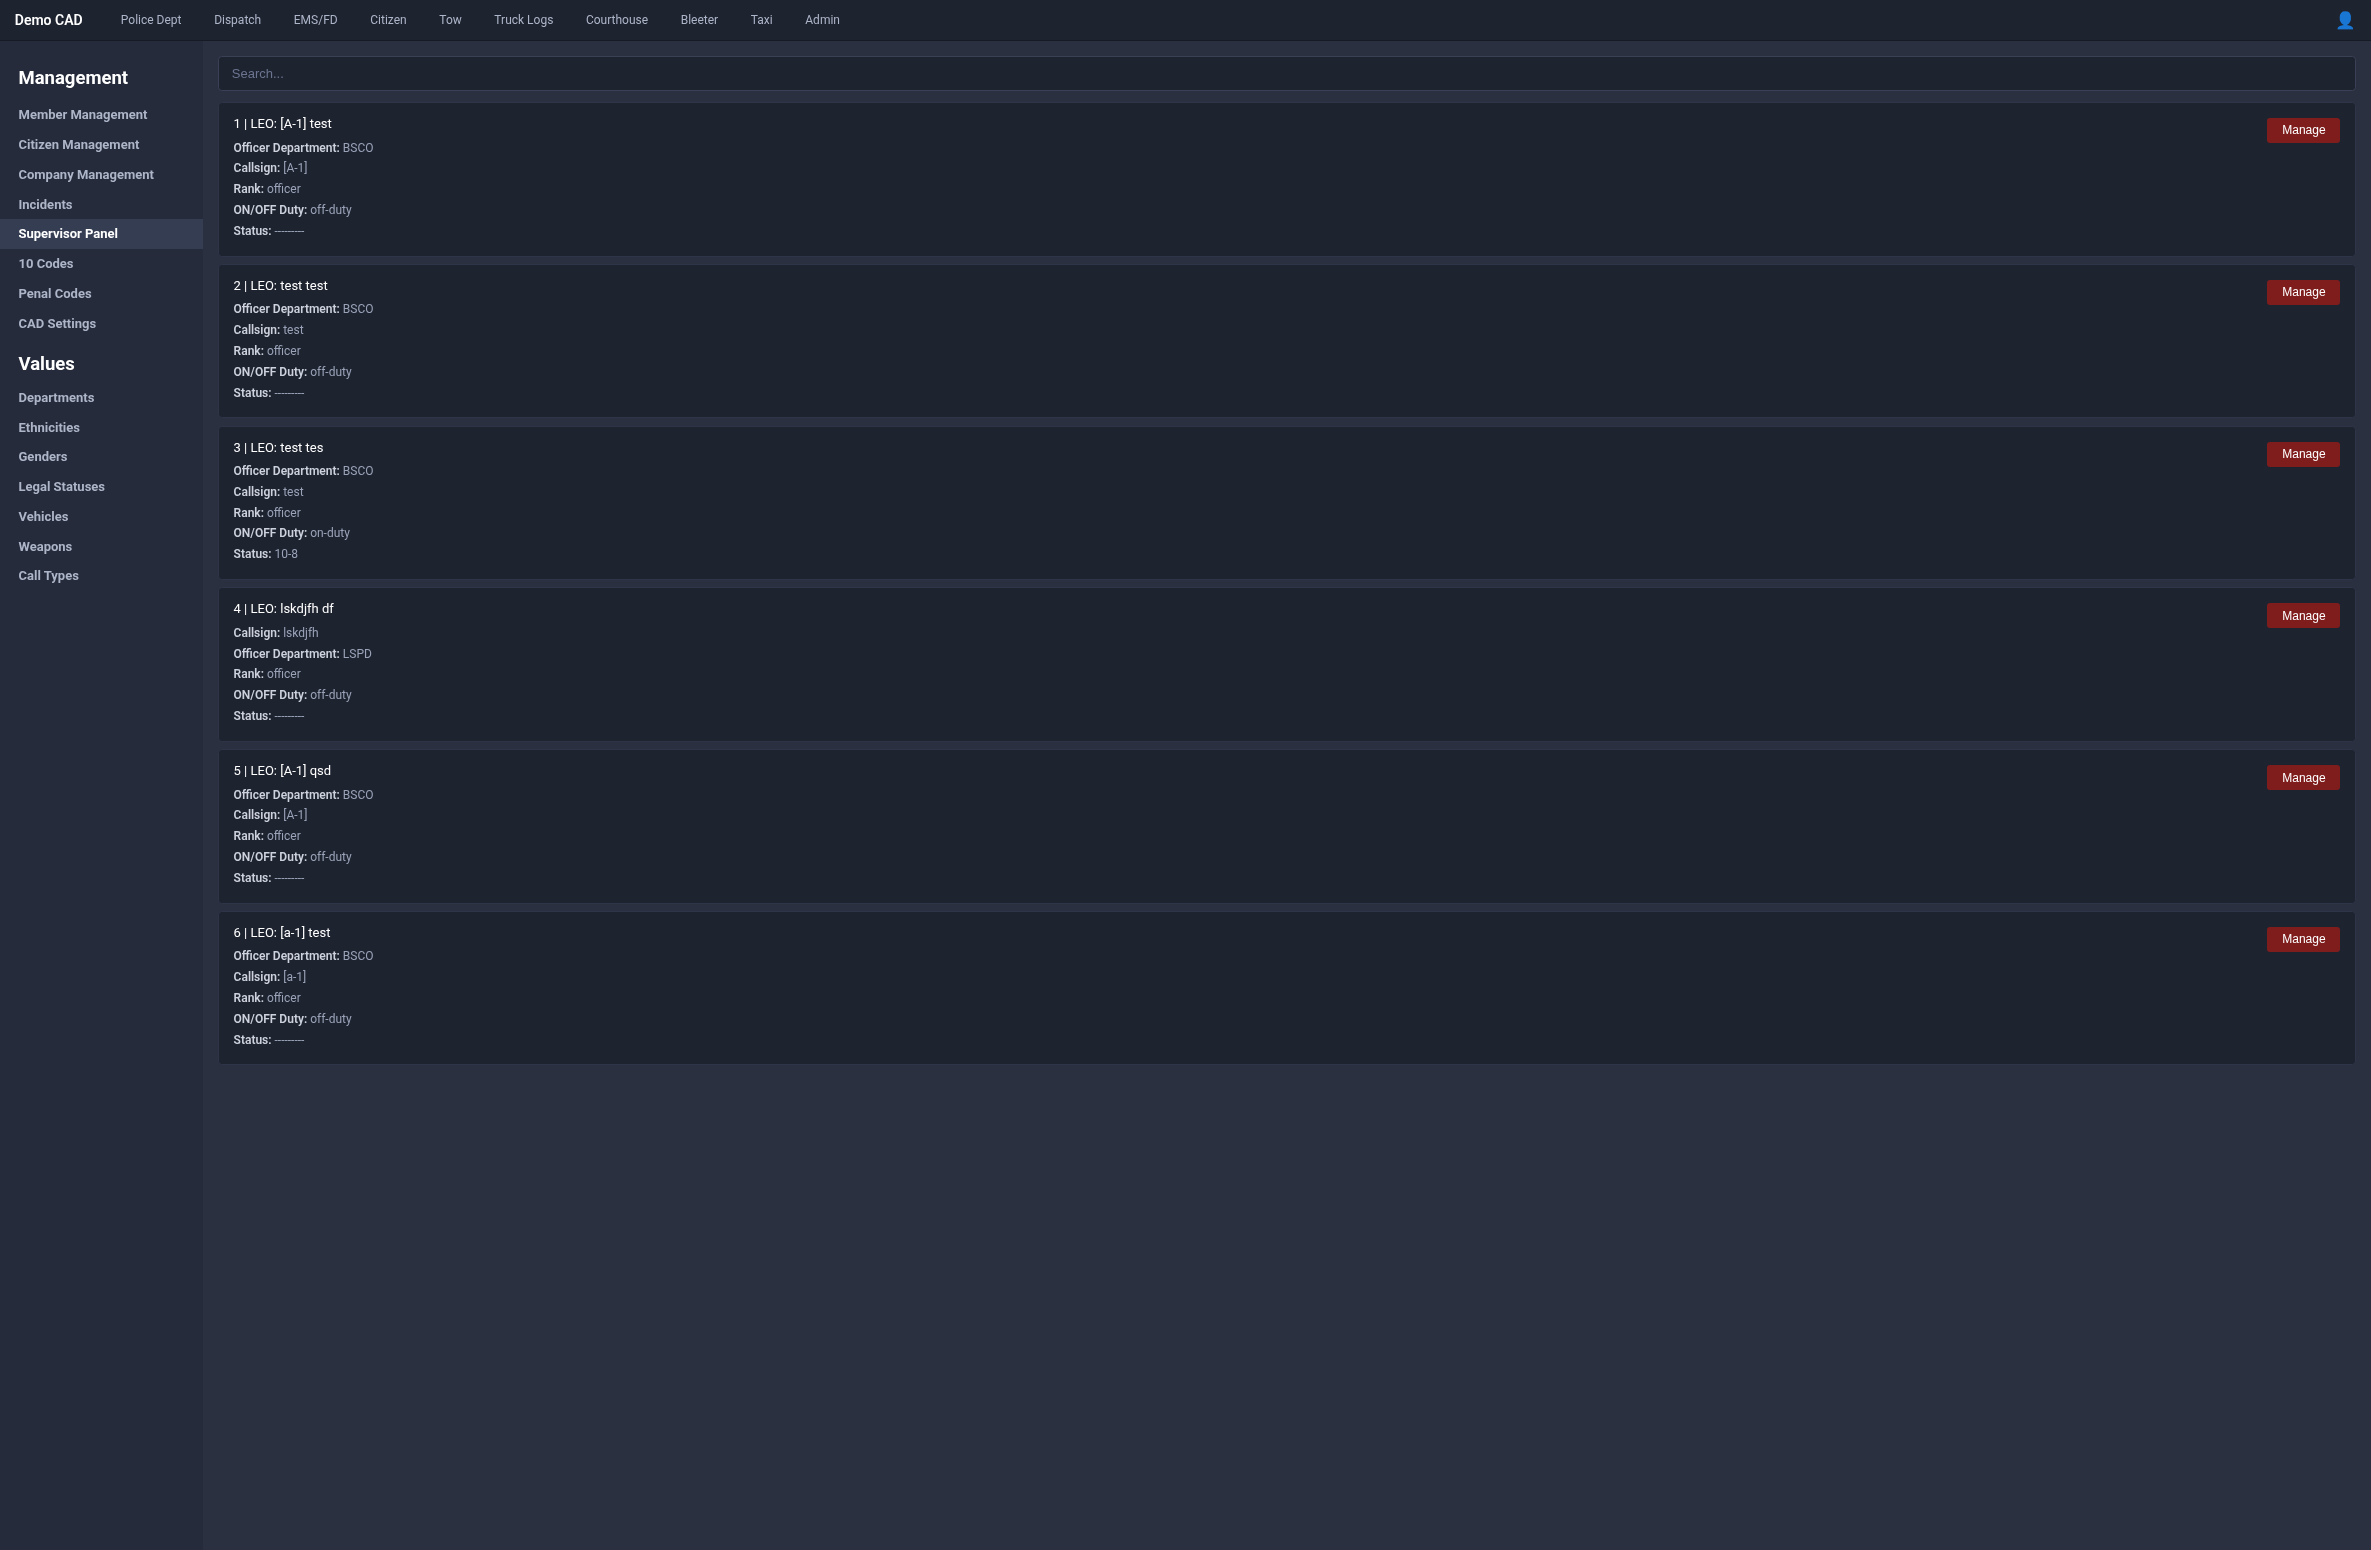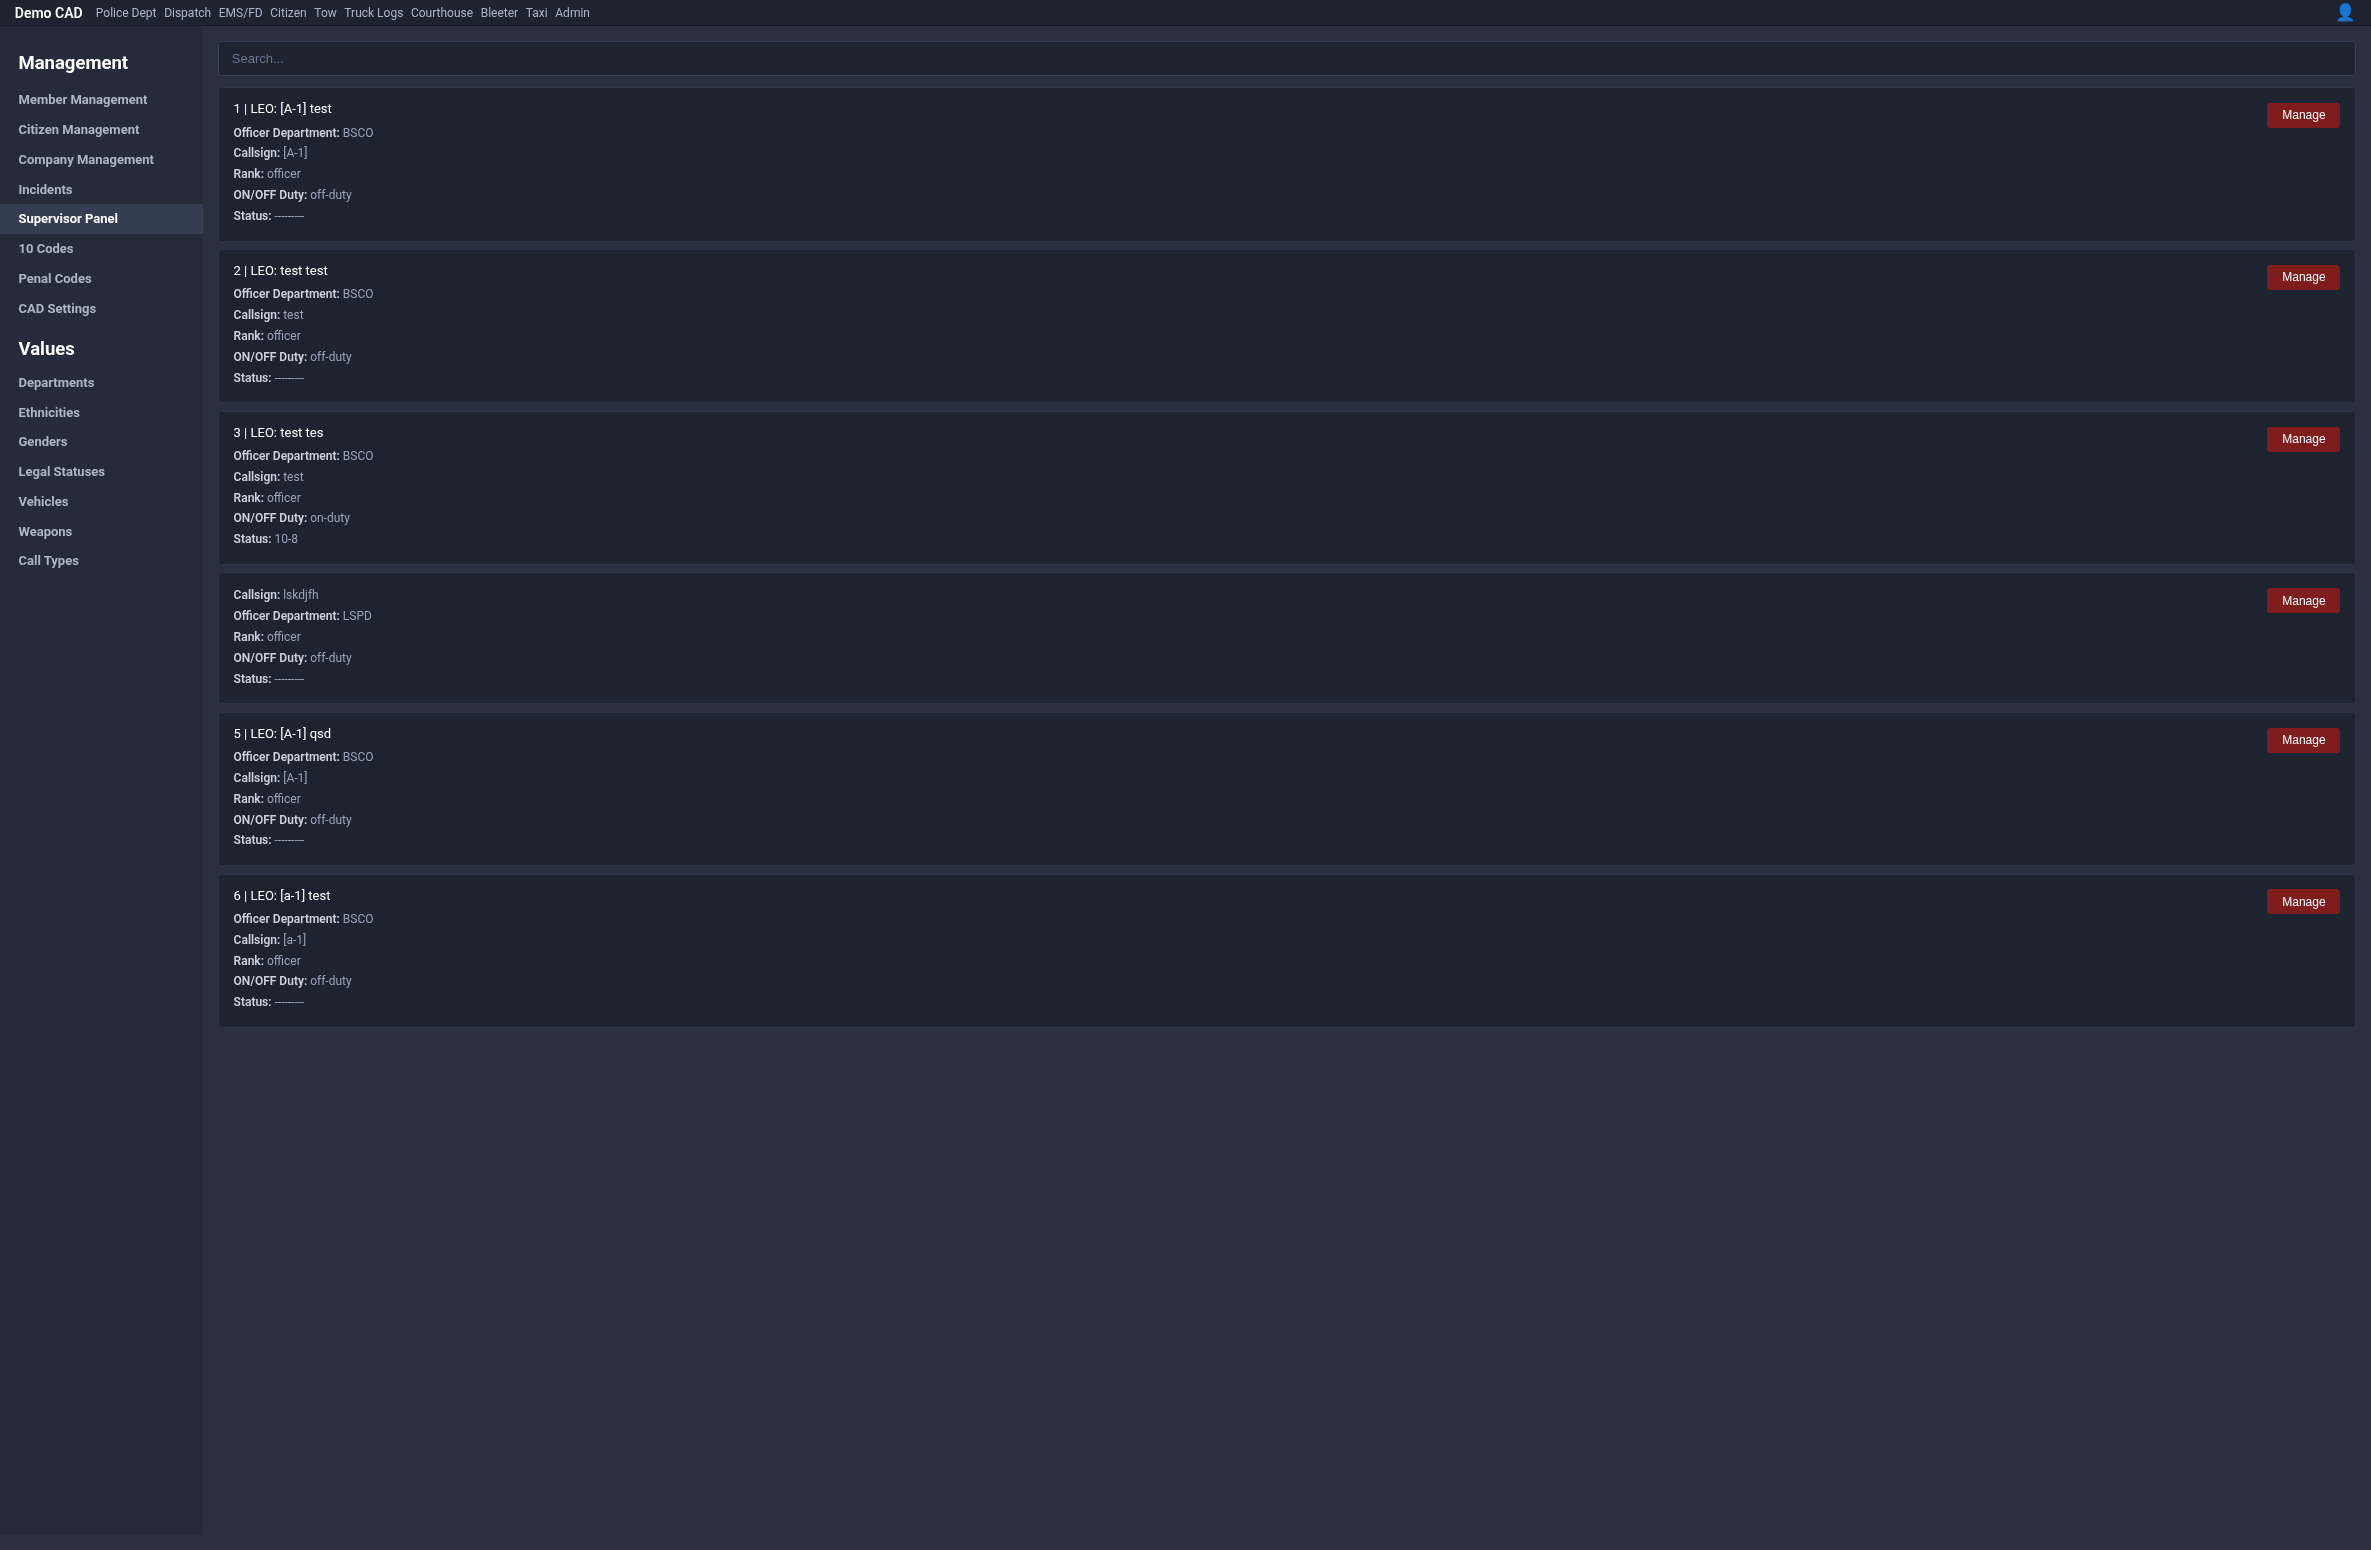--- a/index.html
+++ b/index.html
@@ -1,25 +1,25 @@
 <!DOCTYPE html>
 <html style="font-size:14.8px"><head>
   <meta charset="utf-8">
   <style>
     * { margin: 0; padding: 0; box-sizing: border-box; }
     body { font-family: -apple-system, BlinkMacSystemFont, 'Segoe UI', Roboto, sans-serif; background: #2b3040; color: #cdd2de; font-size: 13px; }
 
     
     .topnav {
       background: #1e2330;
-      height: 26px;
+      height: 41px;
       display: flex;
       align-items: center;
       padding: 0 14.8px;
-      gap: 4px;
+      gap: 29px;
       border-bottom: 0.9px solid #161a24;
       justify-content: flex-end;
     }
     .topnav-brand {
       color: #fff;
       font-weight: 600;
       font-size: 14px;
       margin-right: 7.4px;
     }
     .topnav-item {
@@ -209,20 +209,21 @@
     <div class="leo-field"><strong>Officer Department:</strong> BSCO</div>
     <div class="leo-field"><strong>Callsign:</strong> test</div>
     <div class="leo-field"><strong>Rank:</strong> officer</div>
     <div class="leo-field"><strong>ON/OFF Duty:</strong> on-duty</div>
     <div class="leo-field"><strong>Status:</strong> 10-8</div>
   </div>
           <button class="manage-btn">Manage</button>
         </div>
         <div class="leo-card">
           <div class="leo-card-content">
+    <div class="leo-title">4 | LEO: lskdjfh df</div>
     <div class="leo-field"><strong>Callsign:</strong> lskdjfh</div>
     <div class="leo-field"><strong>Officer Department:</strong> LSPD</div>
     <div class="leo-field"><strong>Rank:</strong> officer</div>
     <div class="leo-field"><strong>ON/OFF Duty:</strong> off-duty</div>
     <div class="leo-field"><strong>Status:</strong> ---------</div>
   </div>
           <button class="manage-btn">Manage</button>
         </div>
         <div class="leo-card">
           <div class="leo-card-content">

